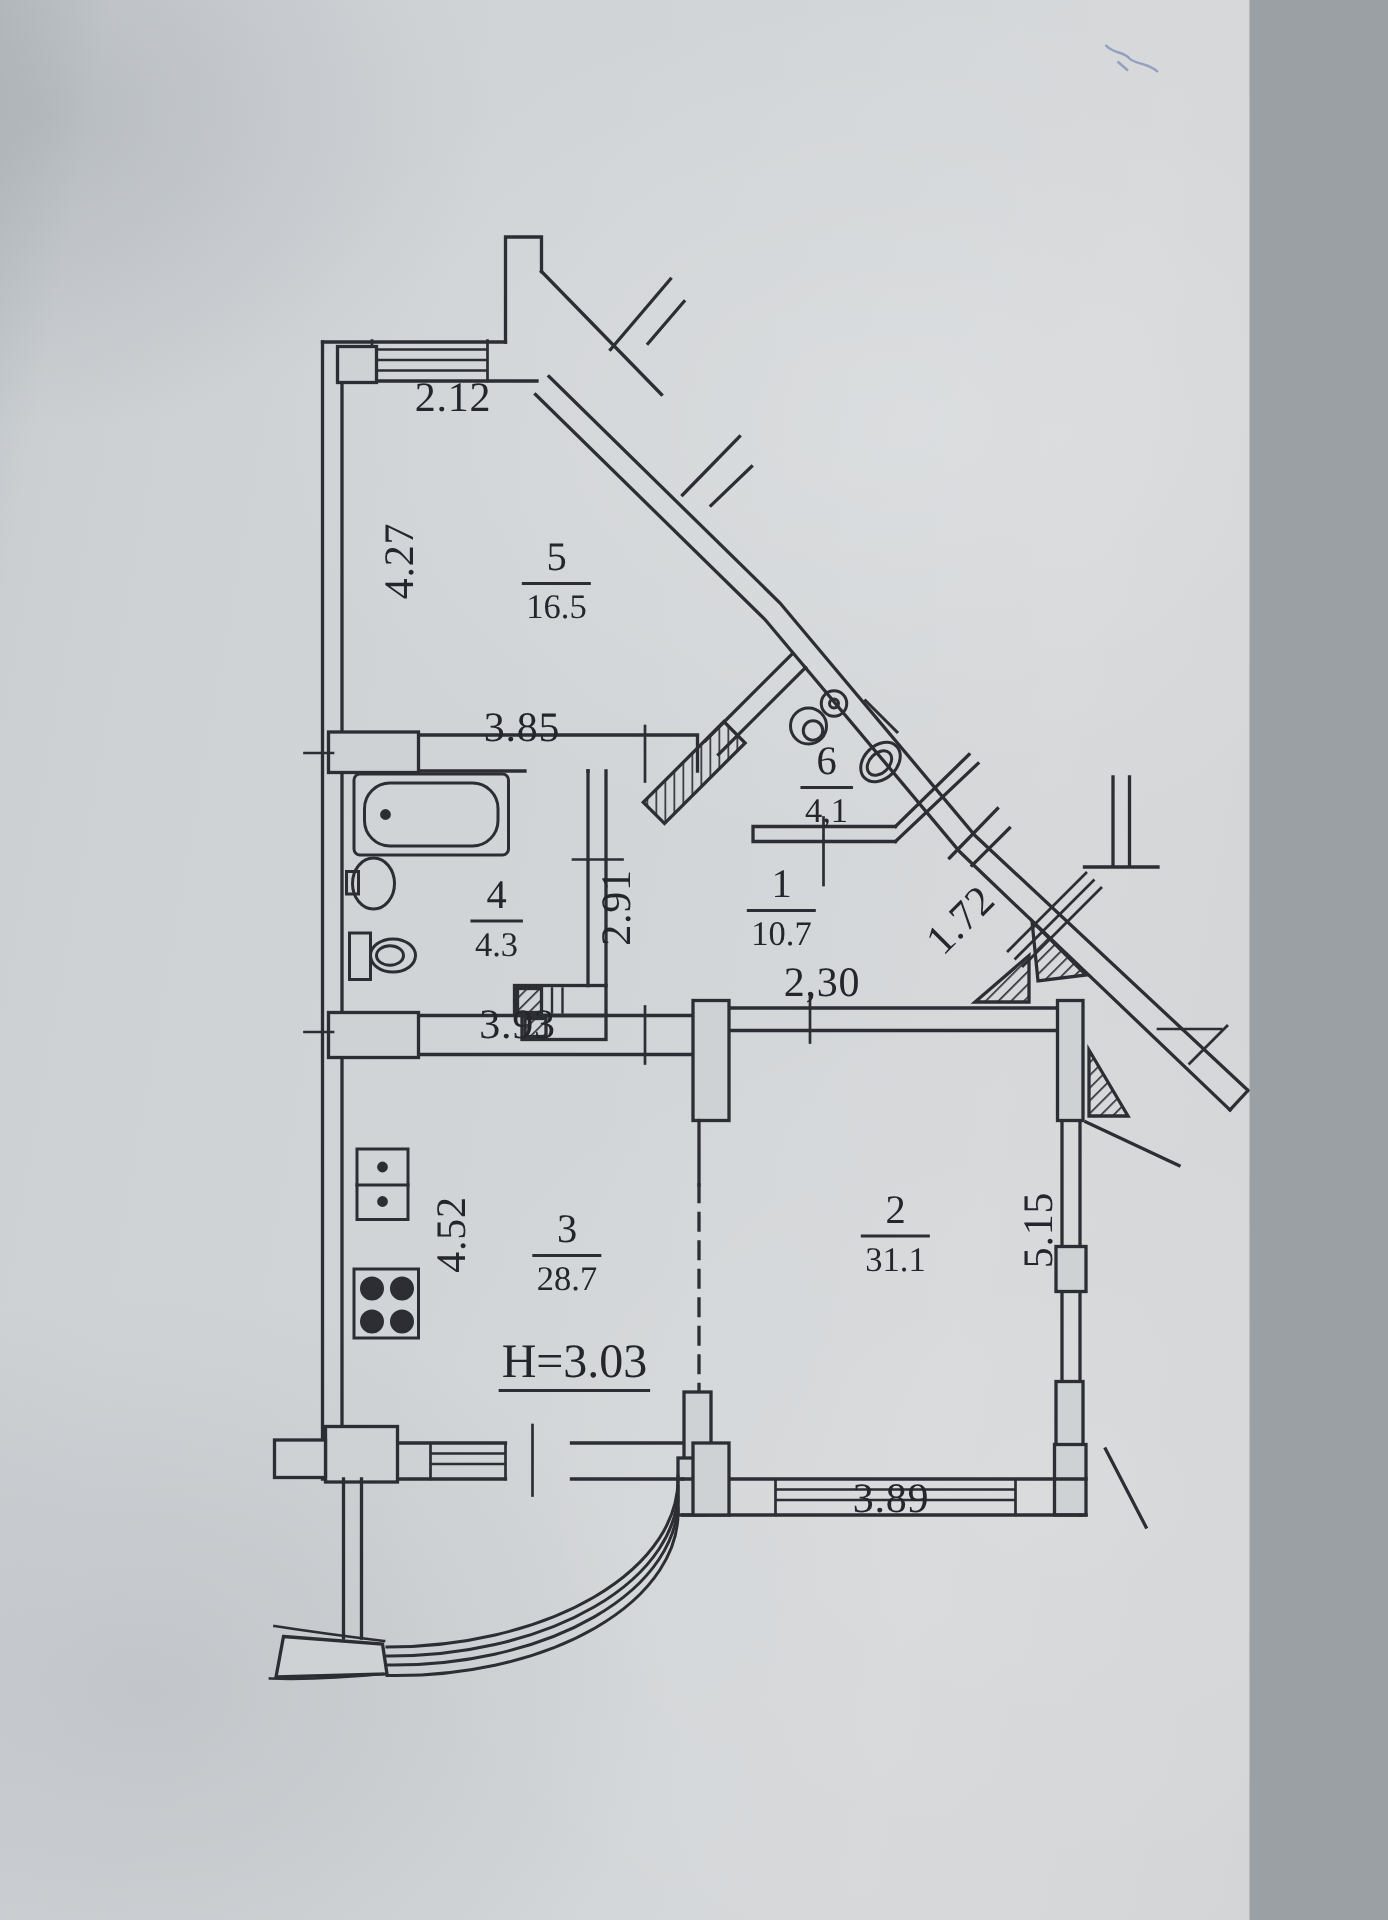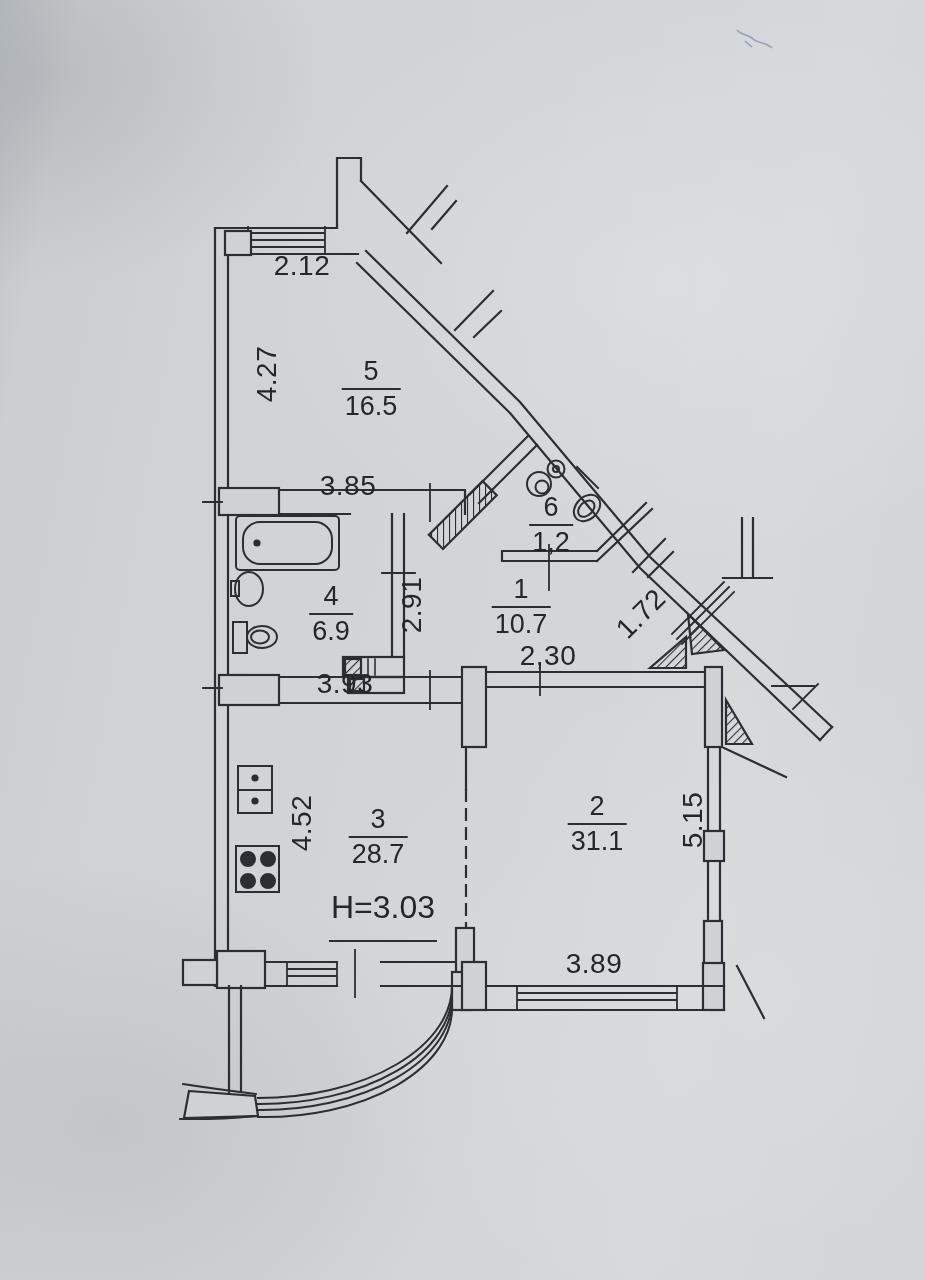--- a/index.html
+++ b/index.html
@@ -1,34 +1,34 @@
 <!DOCTYPE html>
 <html><head>
 <meta charset="utf-8">
 <style>
   html,body{margin:0;padding:0;background:#9aa0a4;}
   .sheet{
-    position:relative;width:925px;height:1280px;overflow:hidden;
+    position:relative;width:833px;height:1280px;overflow:hidden;
     background:
       radial-gradient(620px 420px at 72% 22%, rgba(255,255,255,.16), rgba(255,255,255,0) 70%),
       radial-gradient(500px 380px at 12% 88%, rgba(70,76,84,.10), rgba(70,76,84,0) 70%),
       radial-gradient(420px 300px at 4% 6%, rgba(70,76,84,.14), rgba(70,76,84,0) 70%),
       radial-gradient(700px 500px at 85% 78%, rgba(255,255,255,.10), rgba(255,255,255,0) 72%),
       linear-gradient(100deg,#bcc1c5 0%,#cbcfd2 7%,#d0d3d6 22%,#d2d5d7 48%,#d6d8da 75%,#d2d4d6 100%);
-    font-family:Liberation Sans, sans-serif;color:#24262b;
+    font-family:Liberation Serif, serif;color:#24262b;
   }
   .dim{position:absolute;font-size:28px;letter-spacing:.5px;white-space:nowrap;
        transform:translate(-50%,-50%);line-height:1;}
   .dim.v{transform:translate(-50%,-50%) rotate(-90deg);}
   .dim.d45{transform:translate(-50%,-50%) rotate(-45deg);}
   .room-label{position:absolute;transform:translateX(-50%);text-align:center;line-height:1;}
   .room-label .num{font-size:27px;display:inline-block;padding:0 5px 3px;}
-  .room-label .area{font-size:27px;border-top:2.4px solid #2c2e34;padding:3px 3px 0;}
+  .room-label .area{font-size:23px;border-top:2.4px solid #2c2e34;padding:3px 3px 0;}
   .hlabel{position:absolute;transform:translateX(-50%);font-size:32px;
-          border-bottom:2.6px solid #2c2e34;padding:0 2px 17px;line-height:1;text-align:right;}
+          border-bottom:2.6px solid #2c2e34;padding:0 2px 3px;line-height:1;text-align:right;}
   svg{position:absolute;left:0;top:0;}
 </style>
 </head>
 <body>
 
 <div class="sheet">
 
   <svg width="925" height="1280" viewBox="0 0 925 1280">
     <defs>
       <pattern id="hatch" patternUnits="userSpaceOnUse" width="6" height="6" patternTransform="rotate(45)">
@@ -181,37 +181,37 @@
 
   <div class="dim" style="left:302px;top:266px">2.12</div>
   <div class="dim v" style="left:267px;top:374px">4.27</div>
   <div class="dim" style="left:348px;top:486px">3.85</div>
   <div class="dim v" style="left:412px;top:605px">2.91</div>
   <div class="dim" style="left:548px;top:656px">2,30</div>
   <div class="dim d45" style="left:641px;top:614px">1.72</div>
   <div class="dim" style="left:345px;top:684px">3.93</div>
   <div class="dim v" style="left:302px;top:823px">4.52</div>
   <div class="dim v" style="left:693px;top:820px">5.15</div>
-  <div class="dim" style="left:594px;top:964px">3.89</div>
+  <div class="dim" style="left:594px;top:1000px">3.89</div>
 
   <div class="room-label" style="left:371px;top:358px">
     <div class="num">5</div>
     <div class="area">16.5</div>
   </div>
   <div class="room-label" style="left:551px;top:494px">
     <div class="num">6</div>
-    <div class="area">1,2</div>
+    <div class="area">4,1</div>
   </div>
   <div class="room-label" style="left:521px;top:576px">
     <div class="num">1</div>
     <div class="area">10.7</div>
   </div>
   <div class="room-label" style="left:331px;top:583px">
     <div class="num">4</div>
-    <div class="area">6.9</div>
+    <div class="area">4.3</div>
   </div>
   <div class="room-label" style="left:378px;top:806px">
     <div class="num">3</div>
     <div class="area">28.7</div>
   </div>
   <div class="room-label" style="left:597px;top:793px">
     <div class="num">2</div>
     <div class="area">31.1</div>
   </div>
 

